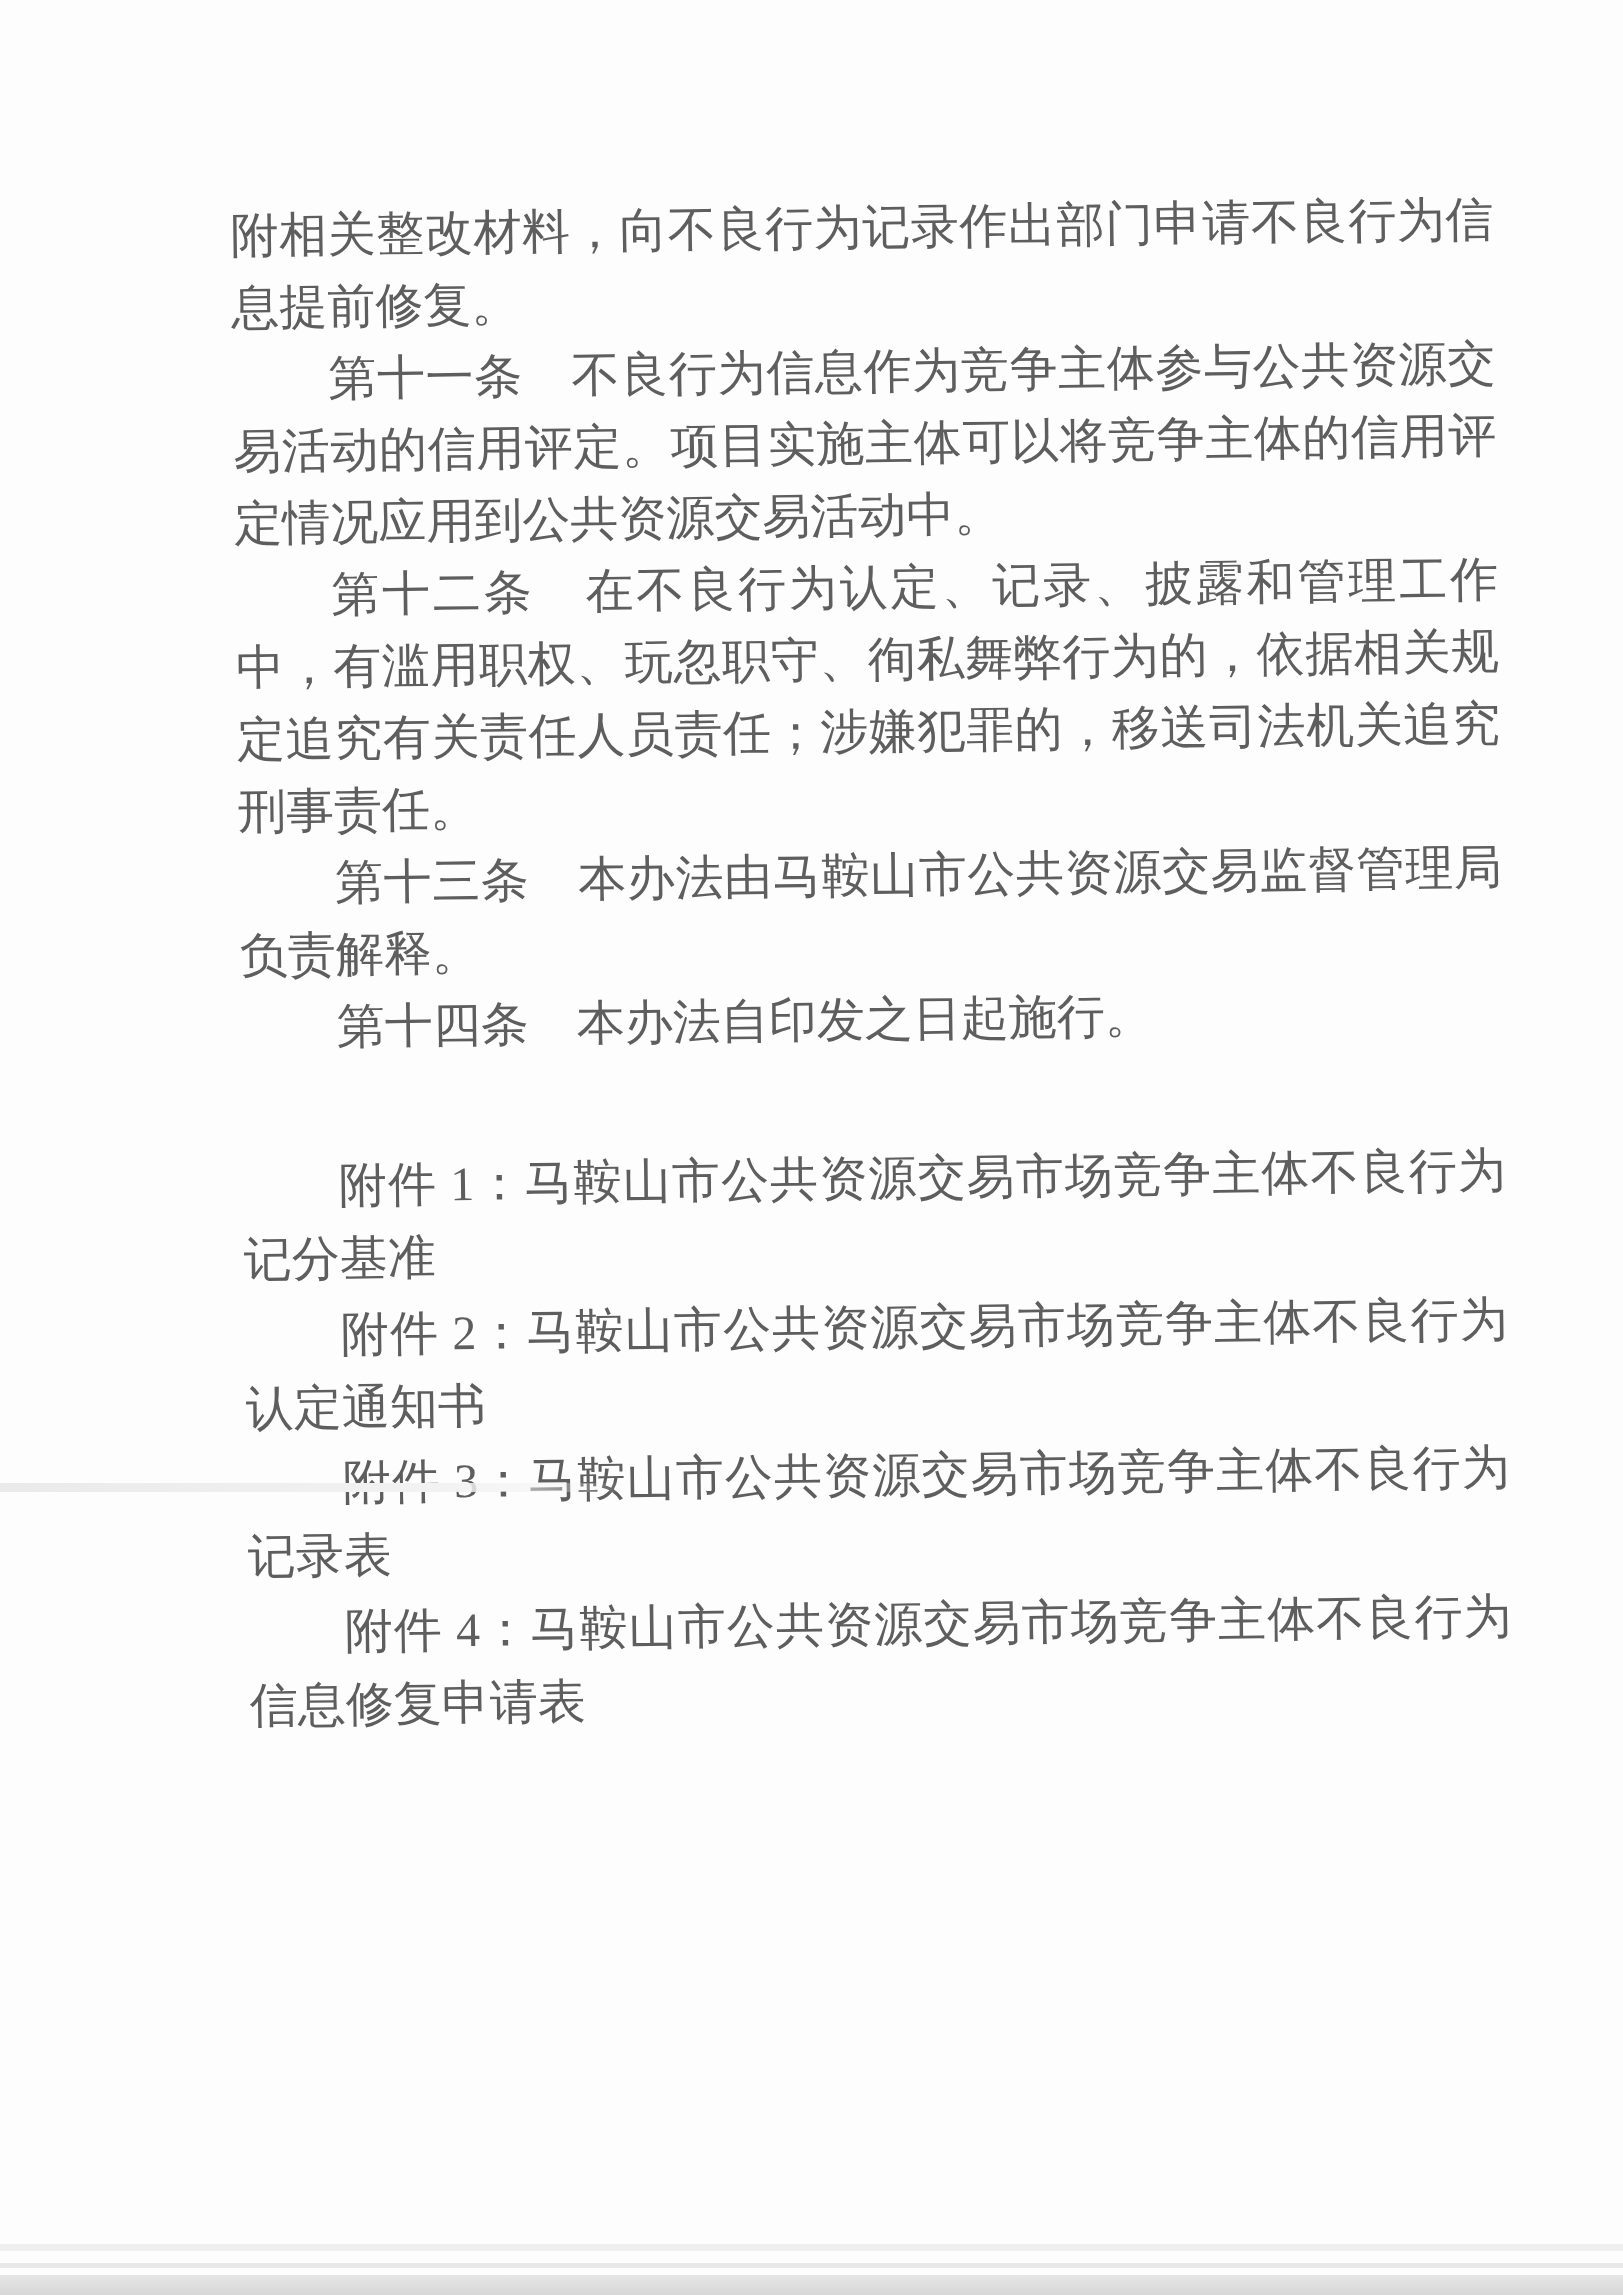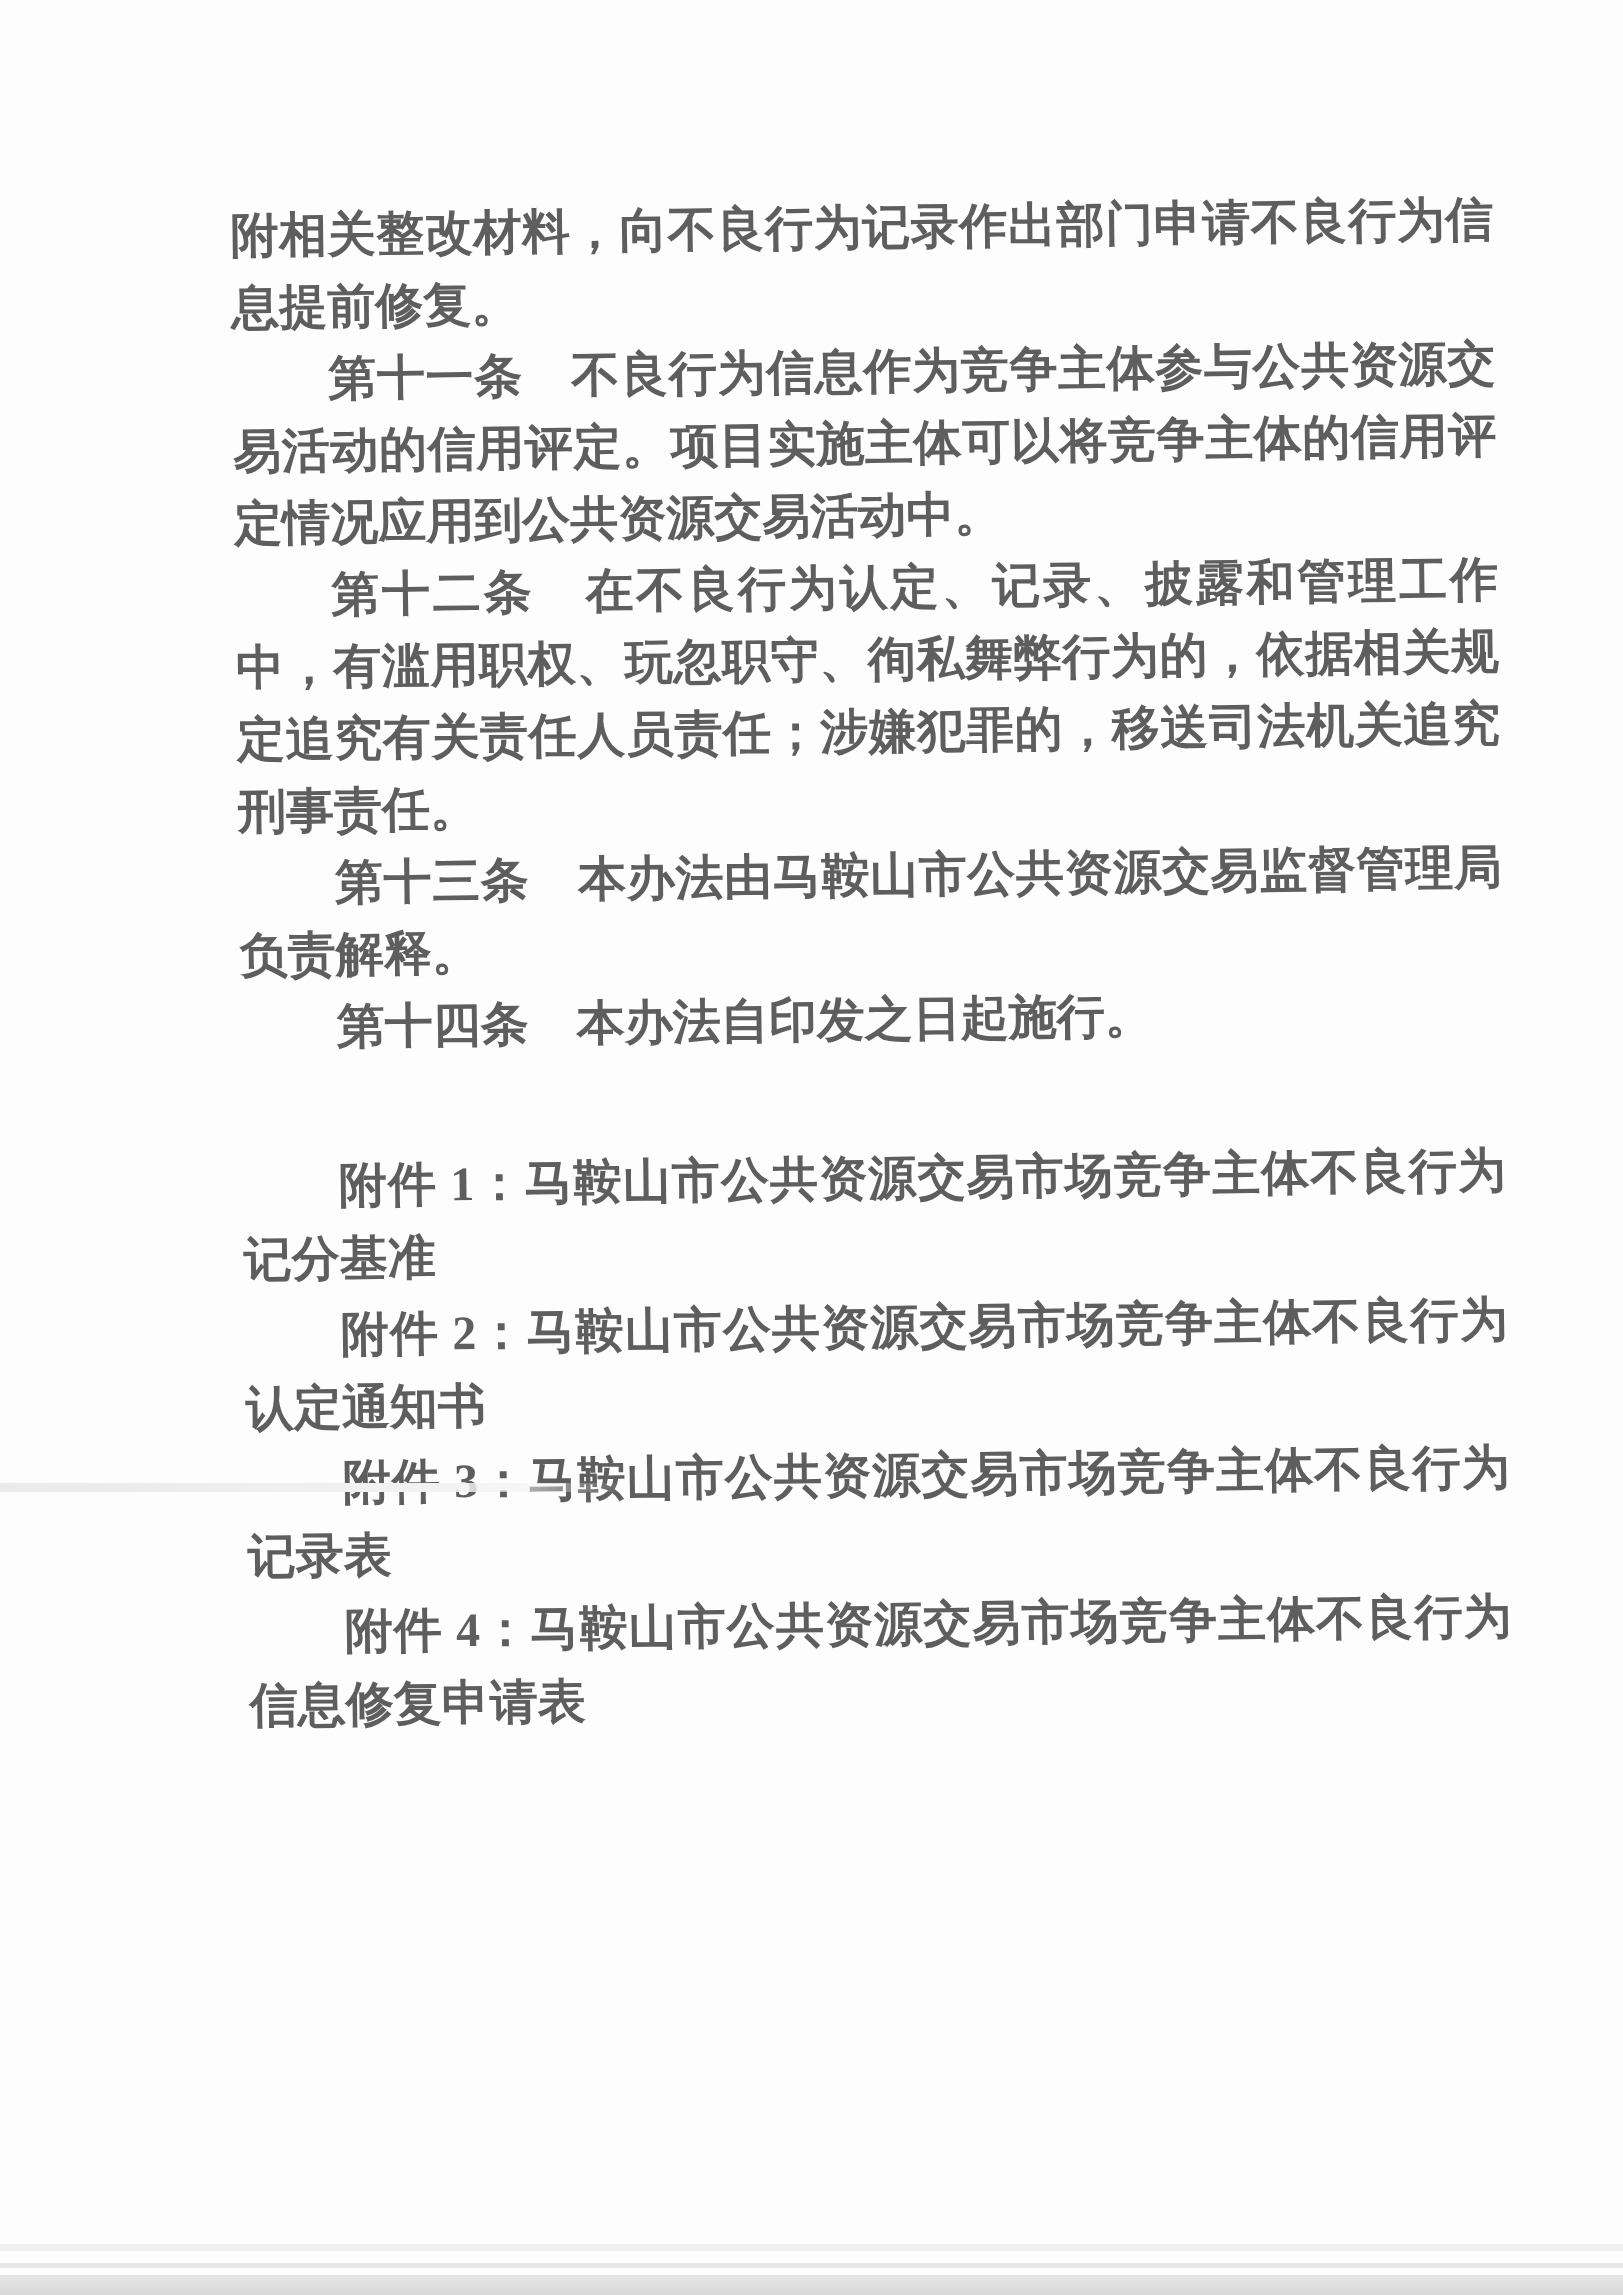--- a/index.html
+++ b/index.html
@@ -10,21 +10,20 @@
     width: 1624px;
     height: 2295px;
     background: #fdfdfd;
     position: relative;
     overflow: hidden;
     font-family: "Liberation Serif", serif;
   }
   .page {
     position: absolute;
     inset: 0;
-    font-weight: bold;
   }
   .text-block {
     position: absolute;
     left: 230px;
     top: 200px;
     width: 1263px;
     color: #5e5e5e;
     font-size: 48px;
     line-height: 72px;
     text-align: justify;

